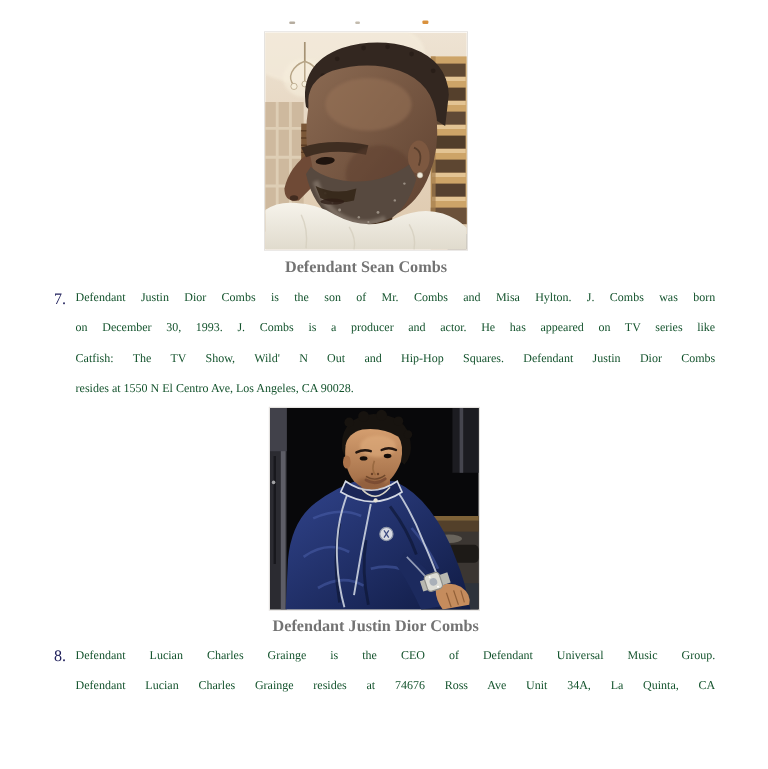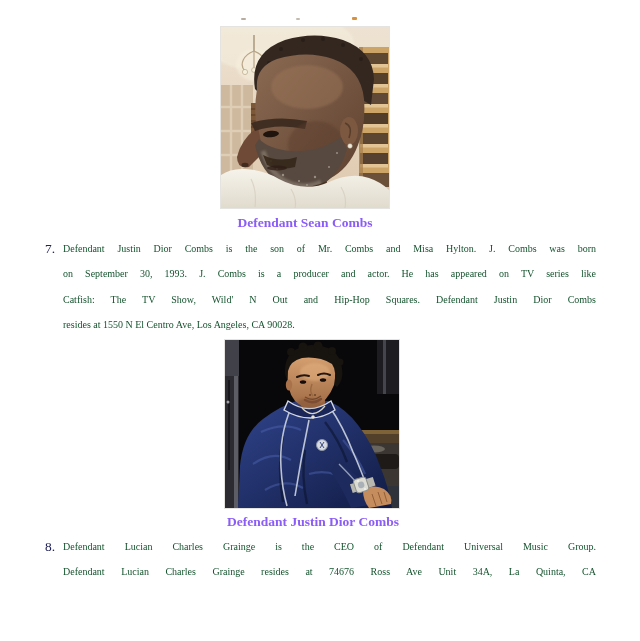--- a/index.html
+++ b/index.html
@@ -1,20 +1,20 @@
 <!DOCTYPE html>
 <html><head>
 <meta charset="utf-8">
 <style>
   html,body{margin:0;padding:0;}
   body{width:640px;height:641px;background:#ffffff;font-family:"Liberation Serif", serif;}
   .page{position:absolute;left:0;top:0;width:640px;height:641px;background:#ffffff;overflow:hidden;color:#21215c;}
   .photo{position:absolute;box-shadow:0 0 0 1px rgba(110,100,85,.18);}
   .photo svg{display:block;width:100%;height:100%;}
-  .caption{position:absolute;text-align:center;font-weight:bold;font-size:13.5px;line-height:20px;color:#8b5cf6;}
+  .caption{position:absolute;text-align:center;font-weight:bold;font-size:13.5px;line-height:20px;color:#737373;}
   .pnum{position:absolute;left:45px;font-size:13.4px;line-height:25.3px;color:#21215c;}
   .para{position:absolute;left:63px;width:533px;}
   .line{font-size:10px;line-height:25.3px;height:25.3px;overflow:hidden;
         text-align:justify;text-align-last:justify;color:#14532d;}
   .line.last{text-align:right;text-align-last:left;}
   .artifact{position:absolute;border-radius:1px;}
 </style>
 </head>
 <body>
 
@@ -140,21 +140,21 @@
           <path d="M70,162 Q76,172 74,181"></path>
       </g>
     </svg>
   </div>
 
   <div class="caption" style="left:221px;top:213px;width:168px;">Defendant Sean Combs</div>
 
   <div class="pnum" style="top:236px;">7.</div>
   <div class="para" style="top:236px;">
     <div class="line">Defendant Justin Dior Combs is the son of Mr. Combs and Misa Hylton.  J. Combs was born</div>
-    <div class="line">on September 30, 1993.  J. Combs is a producer and actor. He has appeared on TV series like</div>
+    <div class="line">on December 30, 1993.  J. Combs is a producer and actor. He has appeared on TV series like</div>
     <div class="line">Catfish: The TV Show, Wild' N Out and Hip-Hop Squares.  Defendant Justin Dior Combs</div>
     <div class="line last">resides at 1550 N El Centro Ave, Los Angeles, CA 90028.</div>
   </div>
 
   <div class="photo" style="left:225px;top:340px;width:174px;height:168px;">
     <svg viewBox="0 0 174 168" preserveAspectRatio="none">
       <defs>
         <linearGradient id="p2navy" x1="0" y1="0" x2="1" y2="1">
           <stop offset="0" stop-color="#31448c"></stop>
             <stop offset="1" stop-color="#101b44"></stop>

